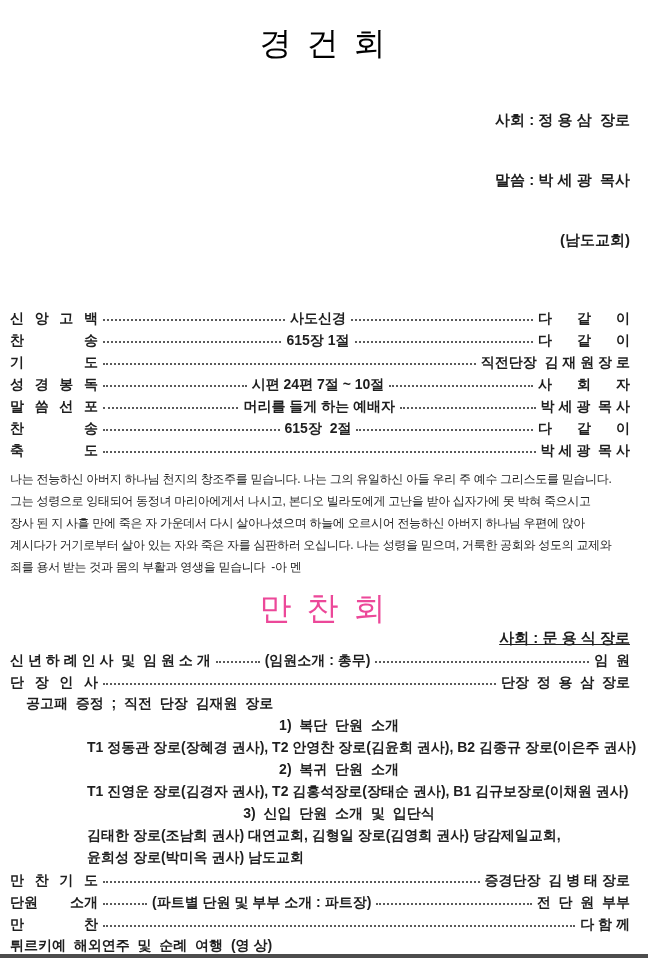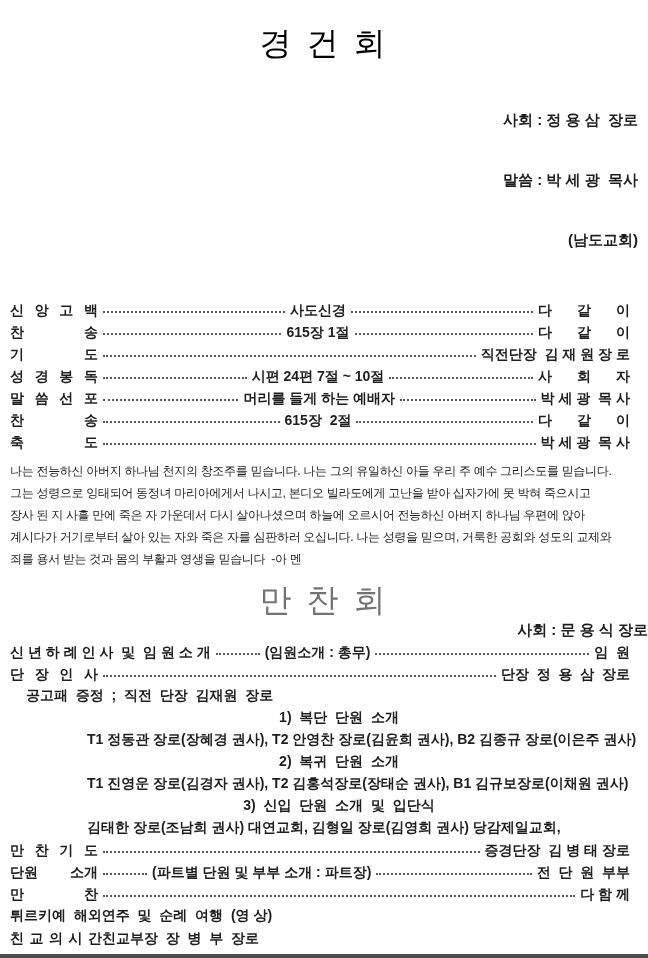--- a/index.html
+++ b/index.html
@@ -3,28 +3,28 @@
 <meta charset="utf-8">
 <style>
   html,body{margin:0;padding:0;background:#fff;}
   body{width:648px;height:958px;overflow:hidden;
        font-family:"Liberation Sans","DejaVu Sans",sans-serif;color:#1e1e1e;}
   .page{position:relative;width:648px;height:958px;background:#fff;}
 
   .h1{ text-align:center;font-size:32px;font-weight:400;letter-spacing:3px;
        color:#000000;padding-top:24px;line-height:38px;}
   .h2{ text-align:center;font-size:32px;font-weight:400;letter-spacing:3px;
-       color:#737373;margin-top:10px;line-height:40px;}
+       color:#ec4899;margin-top:10px;line-height:40px;}
 
-  .officiants{ text-align:right;padding-right:10px;margin-top:8px;
+  .officiants{ text-align:right;padding-right:18px;margin-top:8px;
        font-size:15px;font-weight:700;line-height:20px;white-space:pre;}
-  .mc2{ text-align:right;font-size:15px;font-weight:700;
-       line-height:20px;white-space:pre;}
+  .mc2{ text-align:right;padding-right:18px;font-size:15px;font-weight:700;
+       line-height:20px;white-space:pre;text-decoration:underline;}
 
-  .order{margin-top:8px;}
+  .order{margin-top:16px;}
   .row{ display:flex;align-items:flex-end;height:22px;line-height:20px;
         padding:0 18px 0 10px;font-size:14px;font-weight:700;white-space:pre;}
   .dots{ flex:1;border-bottom:2px dotted #5a5a5a;margin:0 5px 7px 5px;min-width:12px;}
   .ds  { width:44px;border-bottom:2px dotted #5a5a5a;margin:0 5px 7px 5px;}
   .jl{ display:inline-block;width:88px;text-align:justify;text-align-last:justify;
        white-space:normal;}
   .jl5{width:92px;}
   .jr{ display:inline-block;width:92px;text-align:justify;text-align-last:justify;
        white-space:normal;}
 
@@ -125,20 +125,21 @@
       <span class="dots"></span>
       <span>단장  정  용  삼  장로</span>
     </div>
     <div class="prow i1">공고패  증정  ;  직전  단장  김재원  장로</div>
     <div class="prow i2">1)  복단  단원  소개</div>
     <div class="prow i3">T1 정동관 장로(장혜경 권사), T2 안영찬 장로(김윤희 권사), B2 김종규 장로(이은주 권사)</div>
     <div class="prow i2">2)  복귀  단원  소개</div>
     <div class="prow i3">T1 진영운 장로(김경자 권사), T2 김홍석장로(장태순 권사), B1 김규보장로(이채원 권사)</div>
     <div class="prow i2">3)  신입  단원  소개  및  입단식</div>
     <div class="prow i3">김태한 장로(조남희 권사) 대연교회, 김형일 장로(김영희 권사) 당감제일교회,</div>
+    <div class="prow i3">윤희성 장로(박미옥 권사) 남도교회</div>
     <div class="row">
       <span class="jl">만 찬 기 도</span>
       <span class="dots"></span>
       <span>증경단장  김 병 태 장로</span>
     </div>
     <div class="row">
       <span class="jl">단원 소개</span>
       <span class="ds"></span>
       <span>(파트별 단원 및 부부 소개 : 파트장)</span>
       <span class="dots"></span>

